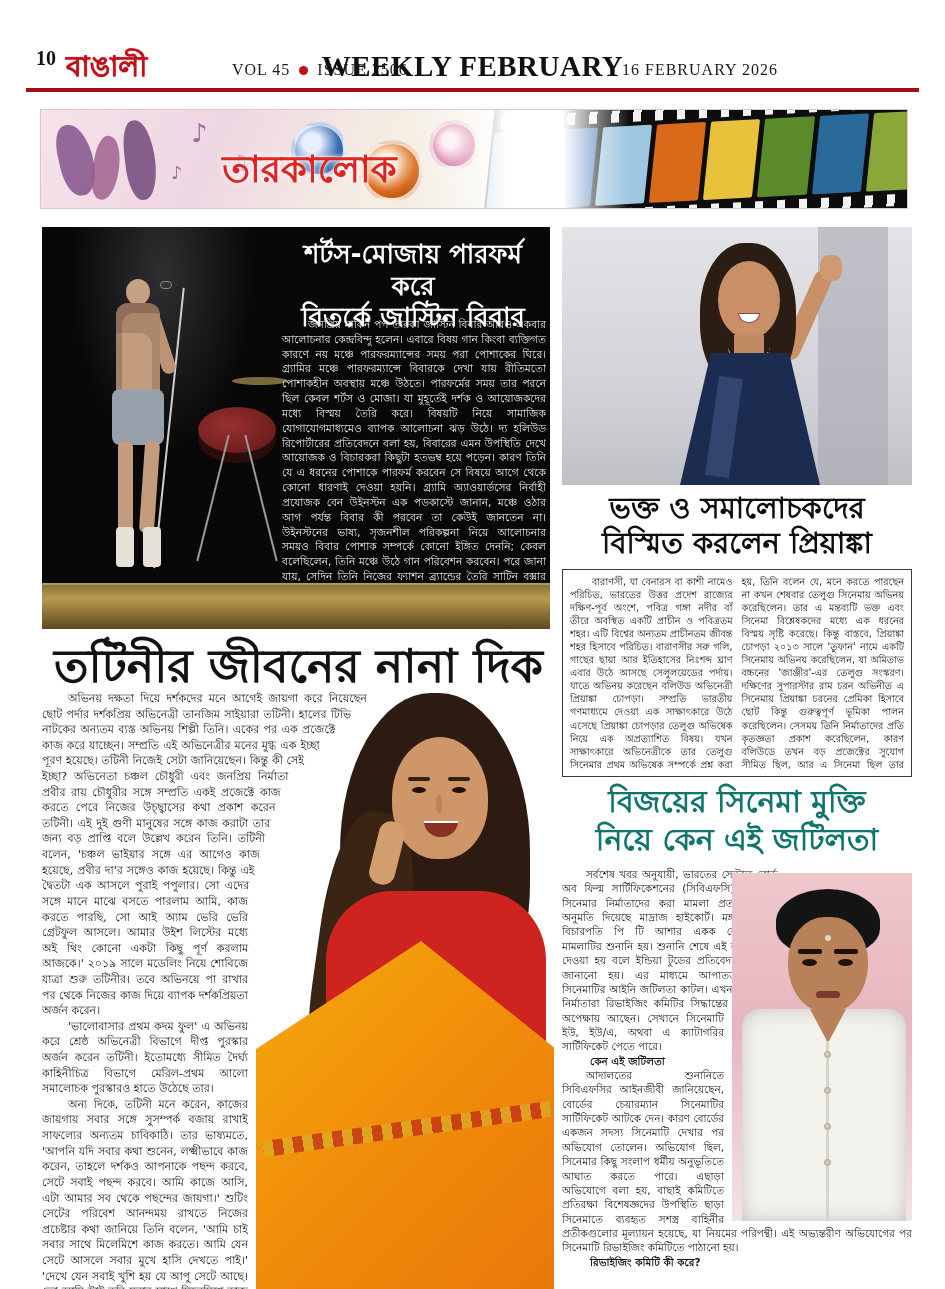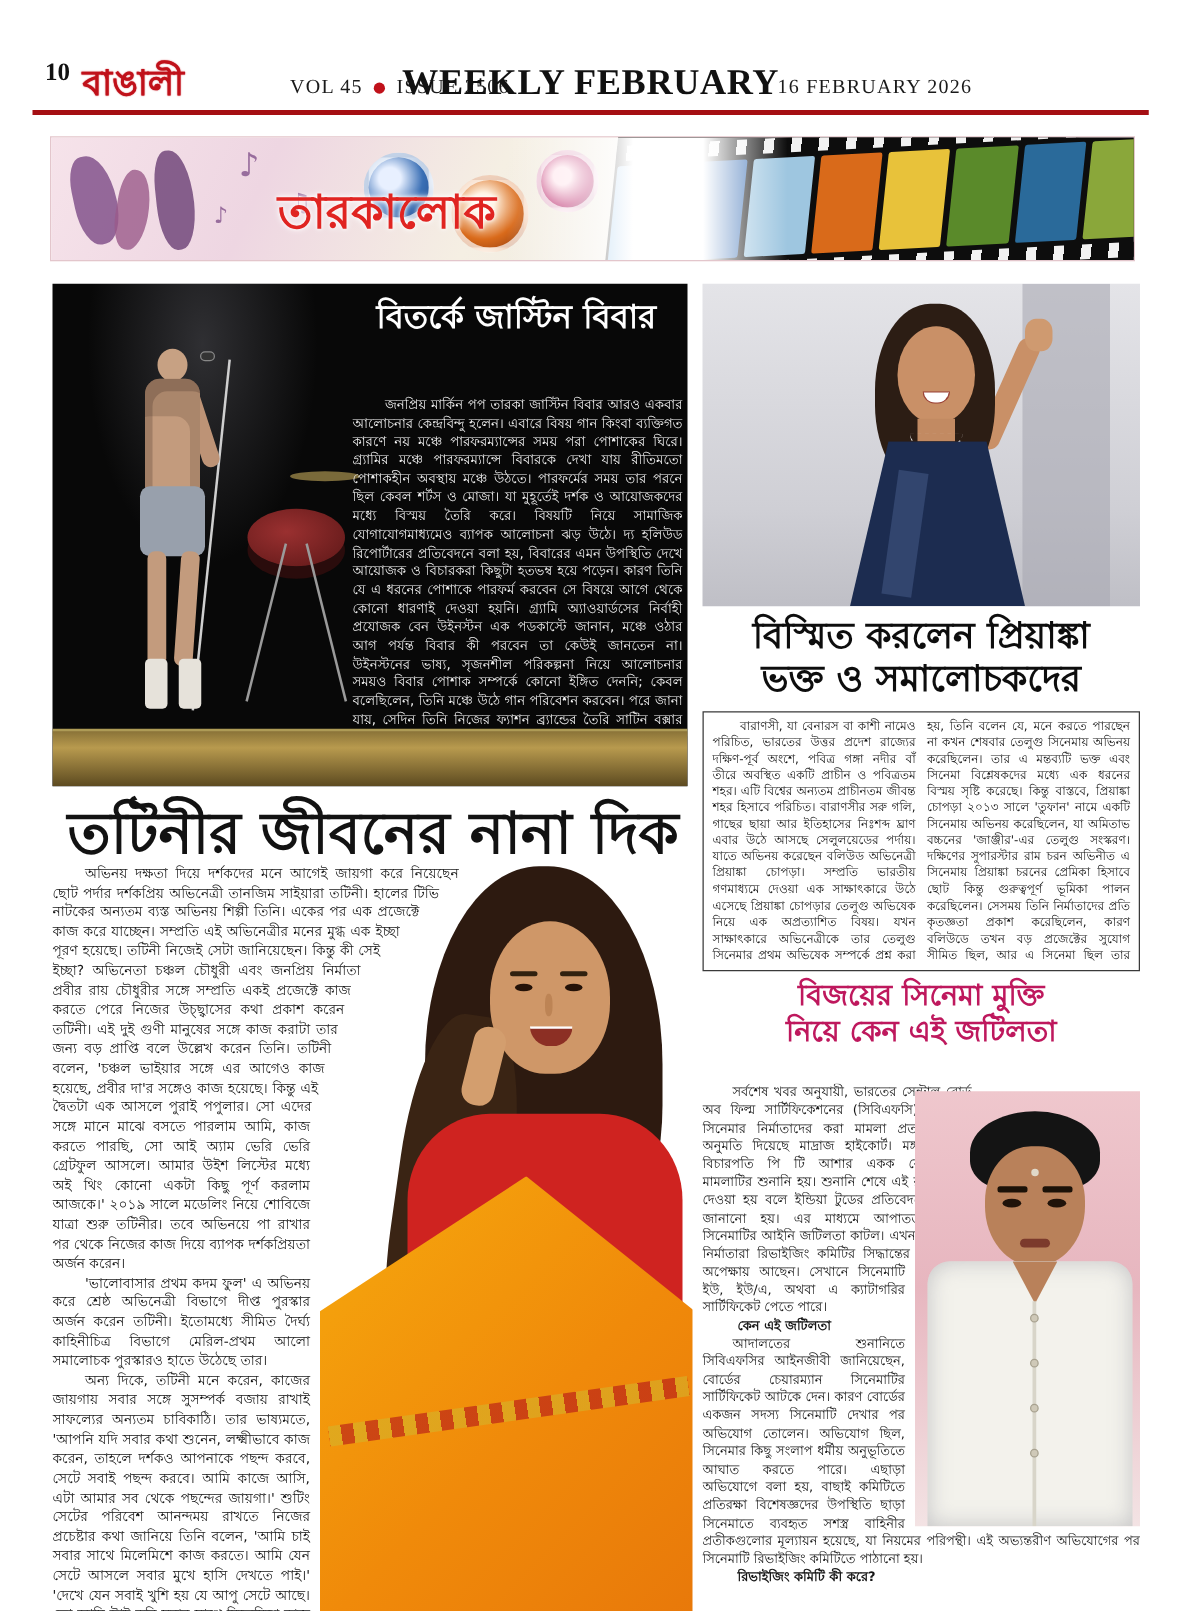--- a/index.html
+++ b/index.html
@@ -92,21 +92,21 @@
   .pc-arm { position:absolute; left:236px; top:40px; width:18px; height:96px; border-radius:10px; background:#c99067; transform:rotate(24deg); }
   .pc-palm { position:absolute; left:258px; top:28px; width:22px; height:26px; border-radius:40%; background:#cf9a70; }
   .pc-neck { position:absolute; left:172px; top:108px; width:30px; height:18px; background:#c28a62; }
   .pc-necklace { position:absolute; left:166px; top:120px; width:42px; height:12px; border-radius:0 0 20px 20px; border-bottom:3px dotted #f2f2f2; }
   .pc-dress { position:absolute; left:118px; top:126px; width:140px; height:132px; background:#1c2c50; clip-path:polygon(22% 0, 78% 0, 100% 100%, 0 100%); }
   .pc-dress-sheen { position:absolute; left:150px; top:150px; width:24px; height:100px; background:#32456e; transform:rotate(8deg); }
   .pri-headline { position:absolute; left:562px; top:474px; width:350px; text-align:center; font-size:29px; font-weight:bold; line-height:1.22; color:#0d0d0d; }
   .pri-box { position:absolute; left:562px; top:552px; width:350px; height:208px; border:1px solid #3a3a3a; padding:5px 7px; column-count:2; column-gap:9px; font-size:9.6px; line-height:1.36; overflow:hidden; }
   .pri-box p { text-indent:22px; }
   
-  .vijay-headline { position:absolute; left:562px; top:766px; width:350px; text-align:center; font-size:23px; font-weight:bold; line-height:1.25; color:#be185d; }
+  .vijay-headline { position:absolute; left:562px; top:766px; width:350px; text-align:center; font-size:30px; font-weight:bold; line-height:1.25; color:#0f766e; }
   .vijay-article { position:absolute; left:562px; top:850px; width:350px; height:437px; font-size:10.4px; line-height:1.38; overflow:hidden; }
   .vijay-article p { text-indent:24px; }
   .vijay-sub { font-weight:bold; padding-left:28px; }
   .vijay-photo { float:right; width:180px; height:348px; margin:6px 0 2px 8px; position:relative;
     shape-outside:polygon(32% 0%, 100% 0%, 100% 100%, 0% 100%, 0% 44%, 14% 20%);
     background:linear-gradient(180deg,#efc7cd 0%,#e7b6bf 45%,#f3e3e4 100%); overflow:hidden; }
   .vj-hair { position:absolute; left:44px; top:16px; width:104px; height:66px; border-radius:50% 50% 40% 40%; background:#141414; }
   .vj-face { position:absolute; left:56px; top:44px; width:80px; height:96px; border-radius:46% 46% 50% 50%; background:#b9815a; }
   .vj-brow1{ position:absolute; left:66px; top:76px; width:24px; height:5px; border-radius:2px; background:#1c1208;}
   .vj-brow2{ position:absolute; left:102px; top:76px; width:24px; height:5px; border-radius:2px; background:#1c1208;}
@@ -179,20 +179,21 @@
       <div class="jb-leg1"></div>
       <div class="jb-leg2"></div>
       <div class="jb-sock1"></div>
       <div class="jb-sock2"></div>
       <div class="jb-cymbal" data-name="cymbal"></div>
       <div class="jb-drum" data-name="drum"></div>
       <div class="jb-legs"></div>
       <div class="jb-legs2"></div>
     </div>
     <div class="bieber-head" data-name="bieber-headline">
+      <div>শর্টস-মোজায় পারফর্ম করে</div>
       <div>বিতর্কে জাস্টিন বিবার</div>
     </div>
     <div class="bieber-body justify" data-name="bieber-body-text">
       <p><span>জনপ্রিয় মার্কিন পপ তারকা জাস্টিন বিবার আরও একবার আলোচনার কেন্দ্রবিন্দু হলেন। এবারে বিষয় গান কিংবা ব্যক্তিগত কারণে নয় মঞ্চে পারফরম্যান্সের সময় পরা পোশাকের ঘিরে। গ্র্যামির মঞ্চে পারফরম্যান্সে বিবারকে দেখা যায় রীতিমতো পোশাকহীন অবস্থায় মঞ্চে উঠতে। পারফর্মের সময় তার পরনে ছিল কেবল শর্টস ও মোজা। যা মুহূর্তেই দর্শক ও আয়োজকদের মধ্যে বিস্ময় তৈরি করে। বিষয়টি নিয়ে সামাজিক যোগাযোগমাধ্যমেও ব্যাপক আলোচনা ঝড় উঠে। দ্য হলিউড রিপোর্টারের প্রতিবেদনে বলা হয়, বিবারের এমন উপস্থিতি দেখে আয়োজক ও বিচারকরা কিছুটা হতভম্ব হয়ে পড়েন। কারণ তিনি যে এ ধরনের পোশাকে পারফর্ম করবেন সে বিষয়ে আগে থেকে কোনো ধারণাই দেওয়া হয়নি। গ্র্যামি অ্যাওয়ার্ডসের নির্বাহী প্রযোজক বেন উইনস্টন এক পডকাস্টে জানান, মঞ্চে ওঠার আগ পর্যন্ত বিবার কী পরবেন তা কেউই জানতেন না। উইনস্টনের ভাষ্য, সৃজনশীল পরিকল্পনা নিয়ে আলোচনার সময়ও বিবার পোশাক সম্পর্কে কোনো ইঙ্গিত দেননি; কেবল বলেছিলেন, তিনি মঞ্চে উঠে গান পরিবেশন করবেন। পরে জানা যায়, সেদিন তিনি নিজের ফ্যাশন ব্র্যান্ডের তৈরি সাটিন বক্সার শর্টস পরেই পারফর্ম করতে মঞ্চে ওঠেন।</span>
          </p>
     </div>
     <div class="stage-glow"></div>
     <div class="stage-strip" data-name="stage-floor"></div>
   </div>
 
@@ -225,22 +226,22 @@
     <div class="pc-palm" data-name="waving-hand"></div>
     <div class="pc-hair"></div>
     <div class="pc-face"></div>
     <div class="pc-smile"></div>
     <div class="pc-neck"></div>
     <div class="pc-necklace" data-name="necklace"></div>
     <div class="pc-dress" data-name="navy-gown"></div>
     <div class="pc-dress-sheen"></div>
   </div>
   <div class="pri-headline" data-name="priyanka-headline">
+    <div>ভক্ত ও সমালোচকদের</div>
     <div>বিস্মিত করলেন প্রিয়াঙ্কা</div>
-    <div>ভক্ত ও সমালোচকদের</div>
   </div>
   <div class="pri-box justify" data-name="priyanka-body-text">
     <p><span>বারাণসী, যা বেনারস বা কাশী নামেও পরিচিত, ভারতের উত্তর প্রদেশ রাজ্যের দক্ষিণ-পূর্ব অংশে, পবিত্র গঙ্গা নদীর বাঁ তীরে অবস্থিত একটি প্রাচীন ও পবিত্রতম শহর। এটি বিশ্বের অন্যতম প্রাচীনতম জীবন্ত শহর হিসাবে পরিচিত। বারাণসীর সরু গলি, গাছের ছায়া আর ইতিহাসের নিঃশব্দ ঘ্রাণ এবার উঠে আসছে সেলুলয়েডের পর্দায়। যাতে অভিনয় করেছেন বলিউড অভিনেত্রী প্রিয়াঙ্কা চোপড়া। সম্প্রতি ভারতীয় গণমাধ্যমে দেওয়া এক সাক্ষাৎকারে উঠে এসেছে প্রিয়াঙ্কা চোপড়ার তেলুগু অভিষেক নিয়ে এক অপ্রত্যাশিত বিষয়। যখন সাক্ষাৎকারে অভিনেত্রীকে তার তেলুগু সিনেমার প্রথম অভিষেক সম্পর্কে প্রশ্ন করা হয়, তিনি বলেন যে, মনে করতে পারছেন না কখন শেষবার তেলুগু সিনেমায় অভিনয় করেছিলেন। তার এ মন্তব্যটি ভক্ত এবং সিনেমা বিশ্লেষকদের মধ্যে এক ধরনের বিস্ময় সৃষ্টি করেছে। কিন্তু বাস্তবে, প্রিয়াঙ্কা চোপড়া ২০১৩ সালে 'তুফান' নামে একটি সিনেমায় অভিনয় করেছিলেন, যা অমিতাভ বচ্চনের 'জাঞ্জীর'-এর তেলুগু সংস্করণ। দক্ষিণের সুপারস্টার রাম চরন অভিনীত এ সিনেমায় প্রিয়াঙ্কা চরনের প্রেমিকা হিসাবে ছোট কিন্তু গুরুত্বপূর্ণ ভূমিকা পালন করেছিলেন। সেসময় তিনি নির্মাতাদের প্রতি কৃতজ্ঞতা প্রকাশ করেছিলেন, কারণ বলিউডে তখন বড় প্রজেক্টের সুযোগ সীমিত ছিল, আর এ সিনেমা ছিল তার জন্য নতুন দিক থেকে নিজের কেরিয়ার পরখ করার একটি দারুণ সুযোগ। 'তুফান' টিমের এক সিনিয়র সদস্য ভারতীয় গণমাধ্যমকে বলেন, 'যখন আমরা প্রিয়াঙ্কাকে তুফানের জন্য সাইন করেছিলাম, হিন্দি সিনেমা ইন্ডাস্ট্রির কেউই তাকে চুক্তিবদ্ধ করতে চাচ্ছিল না। আমরা নিজেরাও মনে করেছি, এ চরিত্রটি ভূমিকা তার মতো ভবিষ্যতের গ্লোবাল স্টারের জন্য যথেষ্ট বড় নয়। কিন্তু তিনি আগ্রহী ছিলেন এবং আনন্দের সঙ্গে কাজ করেছিলেন। এখন মনে হচ্ছে</span>
        </p>
   </div>
 
   <div class="vijay-headline" data-name="vijay-headline">
     <div>বিজয়ের সিনেমা মুক্তি</div>
     <div>নিয়ে কেন এই জটিলতা</div>
   </div>

